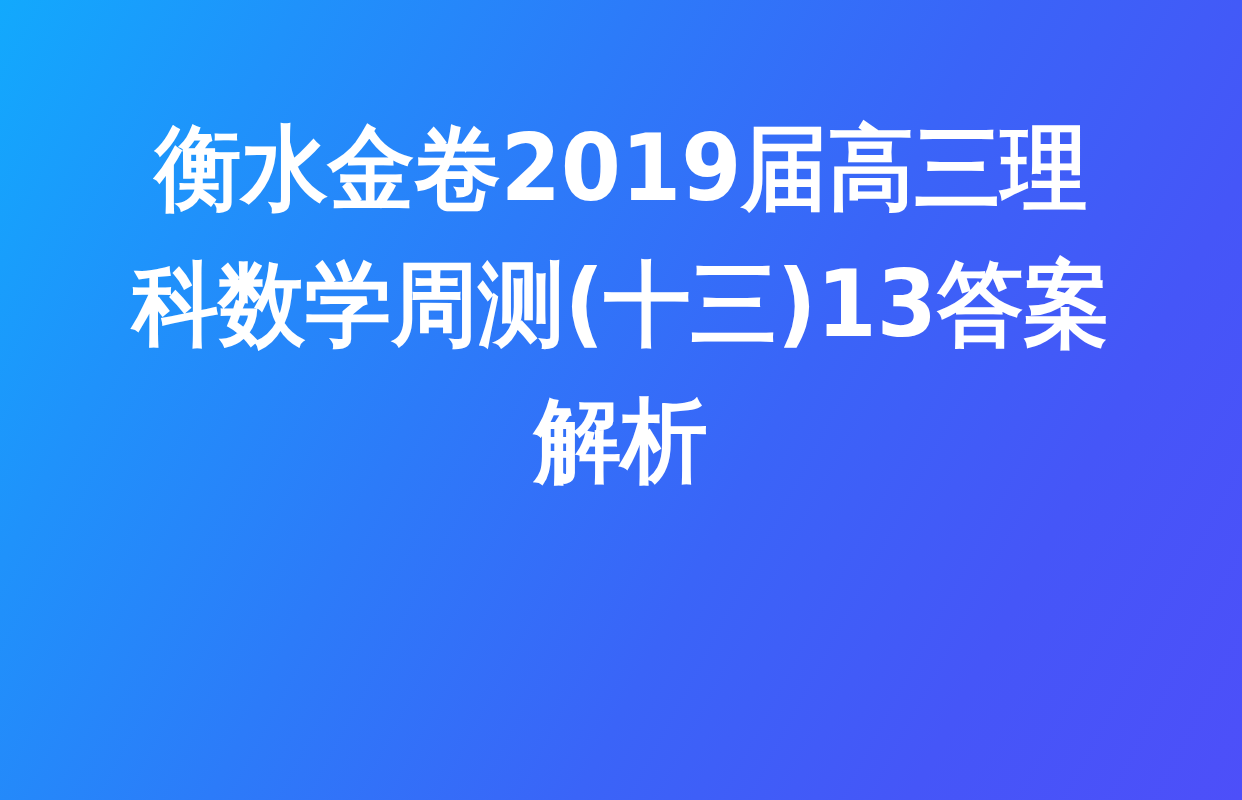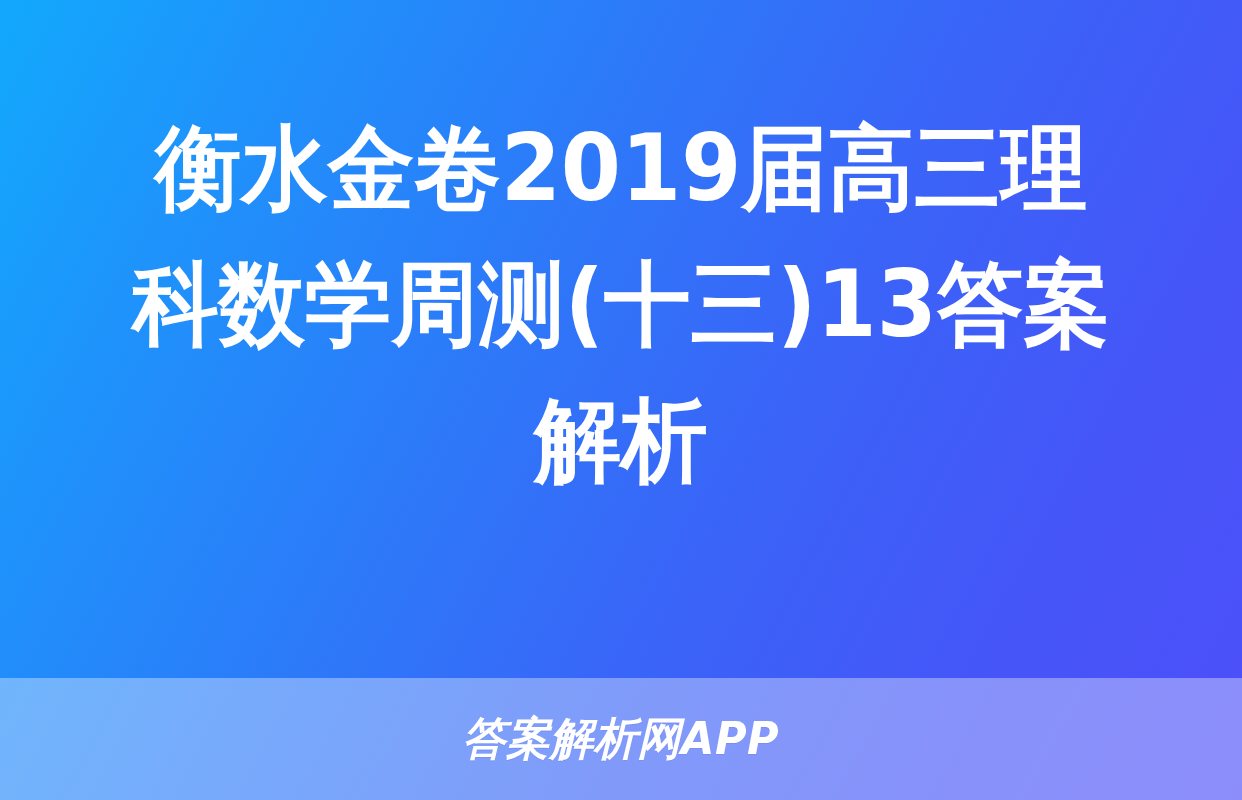--- a/index.html
+++ b/index.html
@@ -88,17 +88,14 @@
 <body>
 
 <div id="card">
 
   <div id="title-block">
     <span class="title-line">衡水金卷2019届高三理</span>
     <span class="title-line">科数学周测(十三)13答案</span>
     <span class="title-line">解析</span>
   </div>
 
-  <div id="footer-band">
-    <span id="footer-text">答案解析网APP</span>
-  </div>
 
 </div>
 
 </body></html>

